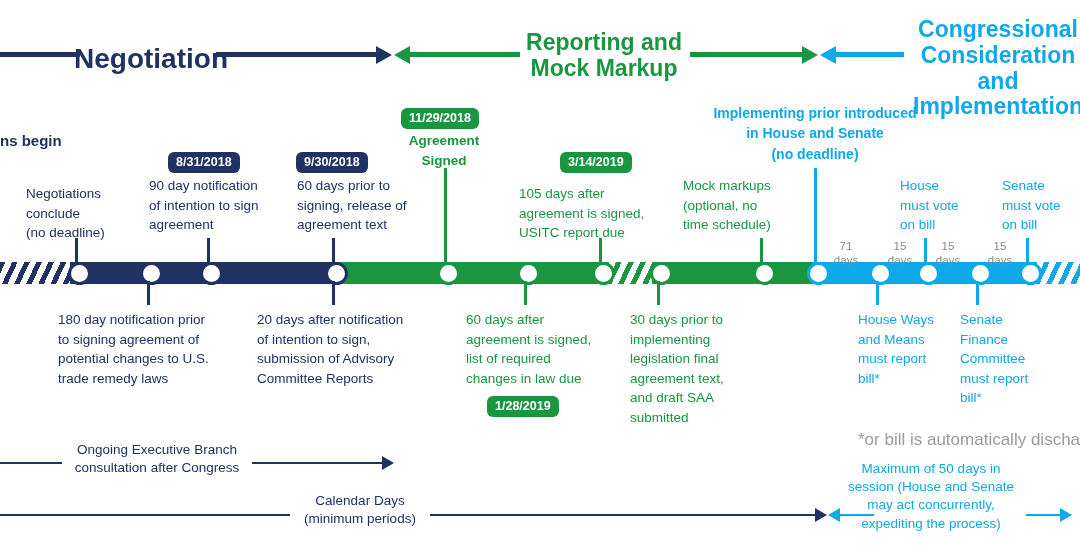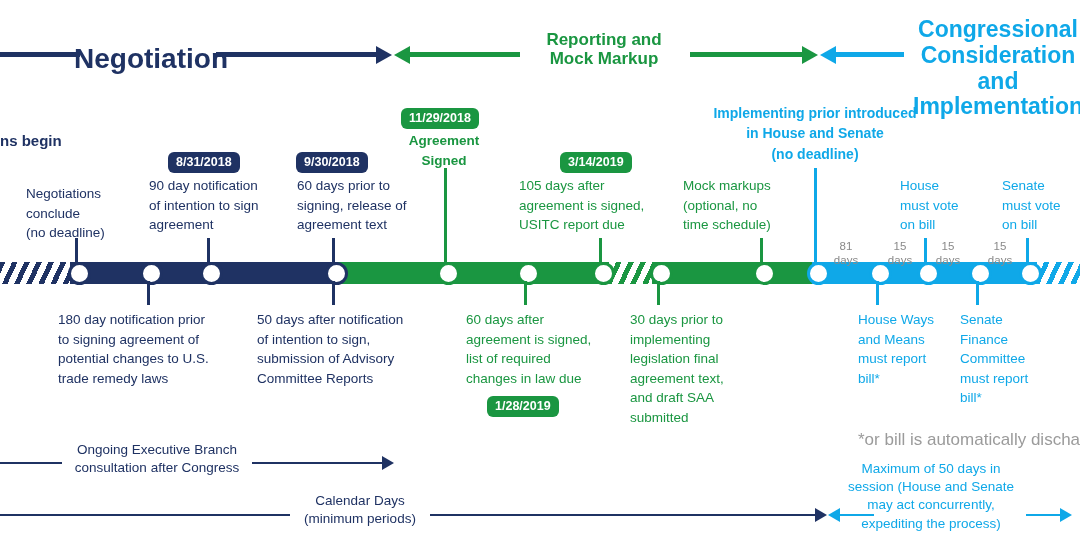--- a/index.html
+++ b/index.html
@@ -6,21 +6,21 @@
   body{
     width:1080px;height:560px;overflow:hidden;background:#ffffff;
     font-family:"Liberation Sans", sans-serif;
     -webkit-font-smoothing:antialiased;
   }
   #stage{position:relative;width:1080px;height:560px;}
 
   
   .phase-title{position:absolute;font-weight:bold;line-height:1.12;text-align:center;white-space:pre-line;}
   .ph-neg{color:#1F3263;font-size:28px;}
-  .ph-rep{color:#1A9641;font-size:17px;}
+  .ph-rep{color:#1A9641;font-size:23px;}
   .ph-con{color:#0FA8E8;font-size:23px;}
 
   .axis-line{position:absolute;height:5px;}
   .arrow-head{position:absolute;width:0;height:0;}
   .arrow-right{border-top:9px solid transparent;border-bottom:9px solid transparent;}
   .arrow-left{border-top:9px solid transparent;border-bottom:9px solid transparent;}
 
   
   #bar{position:absolute;left:0;top:262px;width:1080px;height:22px;}
   .seg{position:absolute;top:0;height:22px;}
@@ -144,21 +144,21 @@
   <div class="badge navy" style="left:296px;top:152px;">9/30/2018</div>
   <div class="mlabel navy" style="left:297px;top:176px;width:142px;">60 days prior to
 signing, release of
 agreement text</div>
 
   <div class="badge green" style="left:401px;top:108px;">11/29/2018</div>
   <div class="mlabel green bold center" style="left:394px;top:131px;width:100px;">Agreement
 Signed</div>
 
   <div class="badge green" style="left:560px;top:152px;">3/14/2019</div>
-  <div class="mlabel green" style="left:519px;top:176px;width:152px;">105 days after
+  <div class="mlabel green" style="left:519px;top:184px;width:152px;">105 days after
 agreement is signed,
 USITC report due</div>
 
   <div class="mlabel green" style="left:683px;top:176px;width:112px;">Mock markups
 (optional, no
 time schedule)</div>
 
   <div class="mlabel blue bold center" style="left:711px;top:103px;width:208px;font-size:14px;">Implementing prior introduced
 in House and Senate
 (no deadline)</div>
@@ -169,21 +169,21 @@
 
   <div class="mlabel blue" style="left:1002px;top:176px;width:78px;">Senate
 must vote
 on bill</div>
 
   <div class="mlabel navy" style="left:58px;top:310px;width:182px;">180 day notification prior
 to signing agreement of
 potential changes to U.S.
 trade remedy laws</div>
 
-  <div class="mlabel navy" style="left:257px;top:310px;width:180px;">50 days after notification
+  <div class="mlabel navy" style="left:257px;top:310px;width:180px;">20 days after notification
 of intention to sign,
 submission of Advisory
 Committee Reports</div>
 
   <div class="mlabel green" style="left:466px;top:310px;width:150px;">60 days after
 agreement is signed,
 list of required
 changes in law due</div>
   <div class="badge green" style="left:487px;top:396px;">1/28/2019</div>
 
@@ -198,21 +198,21 @@
 and Means
 must report
 bill*</div>
 
   <div class="mlabel blue" style="left:960px;top:310px;width:92px;">Senate
 Finance
 Committee
 must report
 bill*</div>
 
-  <div class="daylabel" style="left:828px;top:240px;width:36px;">81
+  <div class="daylabel" style="left:828px;top:240px;width:36px;">71
 days</div>
   <div class="daylabel" style="left:882px;top:240px;width:36px;">15
 days</div>
   <div class="daylabel" style="left:930px;top:240px;width:36px;">15
 days</div>
   <div class="daylabel" style="left:982px;top:240px;width:36px;">15
 days</div>
 
   <div class="footnote" style="left:858px;top:430px;">*or bill is automatically discharged</div>
 

